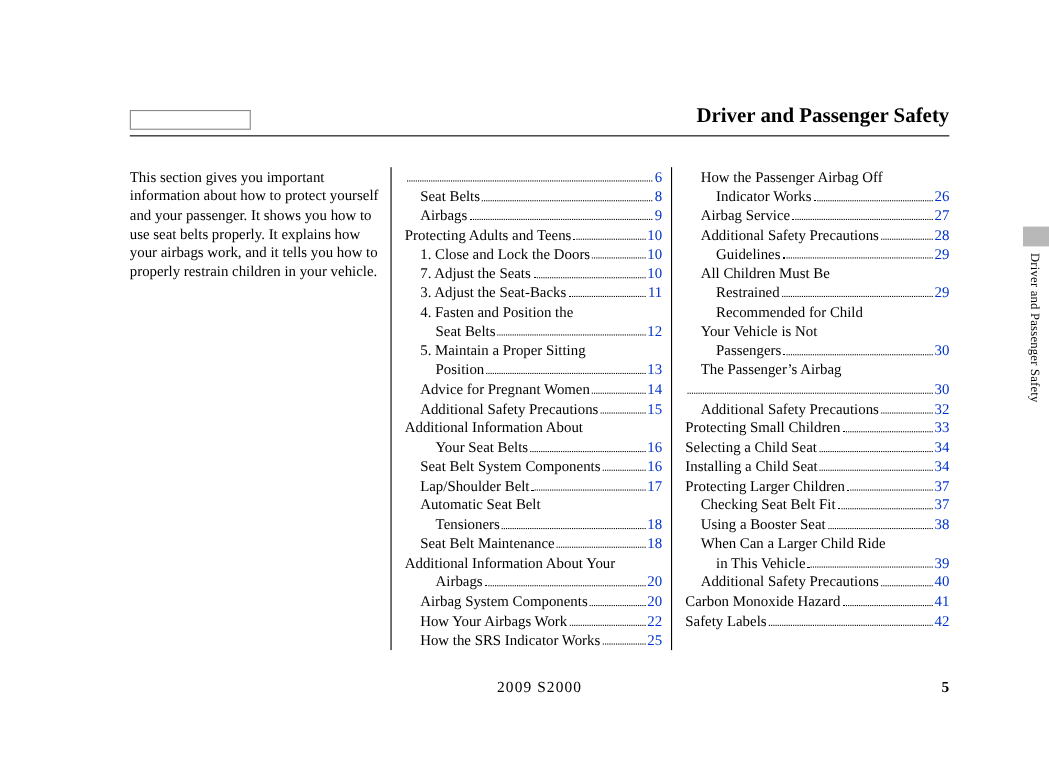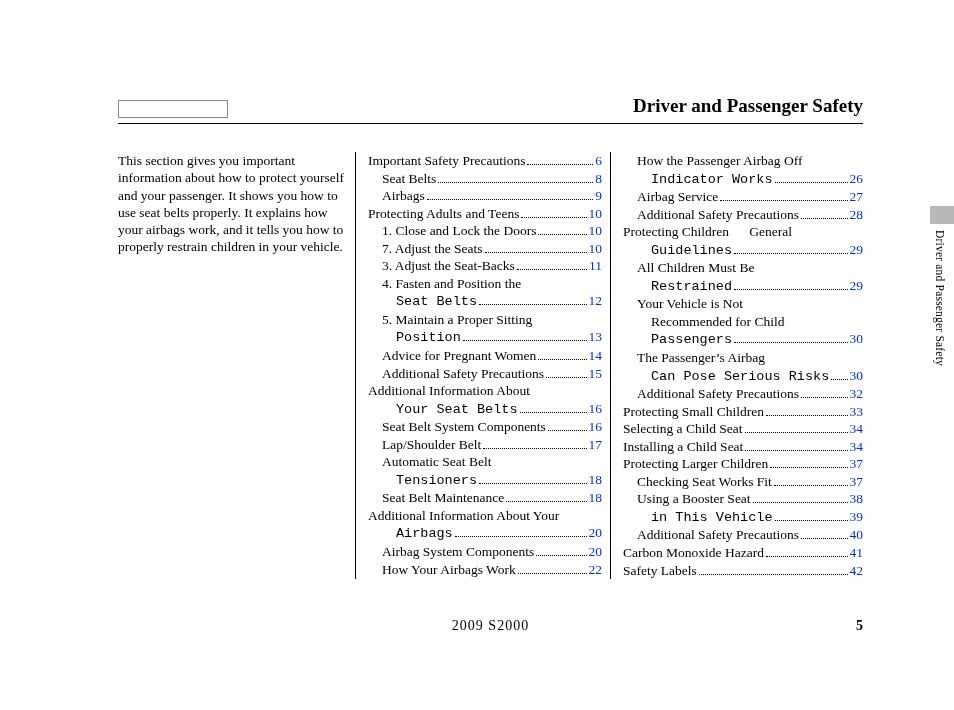--- a/index.html
+++ b/index.html
@@ -56,21 +56,21 @@
     display: flex;
     align-items: baseline;
     white-space: nowrap;
     line-height: 1.3;
     overflow: hidden;
   }
   .toc-line .lbl {
     white-space: normal;
   }
   .toc-line .lbl.indent1 { padding-left: 14px; }
-  .toc-line .lbl.indent2 { padding-left: 28px; font-family: Liberation Mono, monospace; }
+  .toc-line .lbl.indent2 { padding-left: 28px; }
   .dots {
     flex: 1;
     border-bottom: 1.5px dotted #000;
     margin: 0 2px 3px 2px;
     min-width: 4px;
   }
   .pg {
     color: #0033cc;
   }
   .toc-cont {
@@ -124,21 +124,20 @@
   <div class="header">
     <h1>Driver and Passenger Safety</h1>
   </div>
 
   <div class="columns">
     <div class="col col1">
       <p class="intro">This section gives you important information about how to protect yourself and your passenger. It shows you how to use seat belts properly. It explains how your airbags work, and it tells you how to properly restrain children in your vehicle.</p>
     </div>
     <div class="col col2" id="col2">
         <div class="toc-line">
-          <span class="lbl">Important Safety Precautions</span>
           <span class="dots"></span>
           <span class="pg">6</span>
         </div>
         <div class="toc-line">
           <span class="lbl indent1">Seat Belts</span>
           <span class="dots"></span>
           <span class="pg">8</span>
         </div>
         <div class="toc-line">
           <span class="lbl indent1">Airbags</span>
@@ -222,61 +221,64 @@
         </div>
         <div class="toc-line">
           <span class="lbl indent1">Airbag System Components</span>
           <span class="dots"></span>
           <span class="pg">20</span>
         </div>
         <div class="toc-line">
           <span class="lbl indent1">How Your Airbags Work</span>
           <span class="dots"></span>
           <span class="pg">22</span>
+        </div>
+        <div class="toc-line">
+          <span class="lbl indent1">How the SRS Indicator Works</span>
+          <span class="dots"></span>
+          <span class="pg">25</span>
         </div>
       </div>
     <div class="col col3" id="col3">
         <div class="toc-cont indent1">How the Passenger Airbag Off</div>
         <div class="toc-line">
           <span class="lbl indent2">Indicator Works</span>
           <span class="dots"></span>
           <span class="pg">26</span>
         </div>
         <div class="toc-line">
           <span class="lbl indent1">Airbag Service</span>
           <span class="dots"></span>
           <span class="pg">27</span>
         </div>
         <div class="toc-line">
           <span class="lbl indent1">Additional Safety Precautions</span>
           <span class="dots"></span>
           <span class="pg">28</span>
         </div>
-        <div class="toc-cont">Protecting Children    General</div>
         <div class="toc-line">
           <span class="lbl indent2">Guidelines</span>
           <span class="dots"></span>
           <span class="pg">29</span>
         </div>
         <div class="toc-cont indent1">All Children Must Be</div>
         <div class="toc-line">
           <span class="lbl indent2">Restrained</span>
           <span class="dots"></span>
           <span class="pg">29</span>
         </div>
+        <div class="toc-cont indent2">Recommended for Child</div>
         <div class="toc-cont indent1">Your Vehicle is Not</div>
-        <div class="toc-cont indent2">Recommended for Child</div>
         <div class="toc-line">
           <span class="lbl indent2">Passengers</span>
           <span class="dots"></span>
           <span class="pg">30</span>
         </div>
         <div class="toc-cont indent1">The Passenger’s Airbag</div>
         <div class="toc-line">
-          <span class="lbl indent2">Can Pose Serious Risks</span>
           <span class="dots"></span>
           <span class="pg">30</span>
         </div>
         <div class="toc-line">
           <span class="lbl indent1">Additional Safety Precautions</span>
           <span class="dots"></span>
           <span class="pg">32</span>
         </div>
         <div class="toc-line">
           <span class="lbl">Protecting Small Children</span>
@@ -292,29 +294,30 @@
           <span class="lbl">Installing a Child Seat</span>
           <span class="dots"></span>
           <span class="pg">34</span>
         </div>
         <div class="toc-line">
           <span class="lbl">Protecting Larger Children</span>
           <span class="dots"></span>
           <span class="pg">37</span>
         </div>
         <div class="toc-line">
-          <span class="lbl indent1">Checking Seat Works Fit</span>
+          <span class="lbl indent1">Checking Seat Belt Fit</span>
           <span class="dots"></span>
           <span class="pg">37</span>
         </div>
         <div class="toc-line">
           <span class="lbl indent1">Using a Booster Seat</span>
           <span class="dots"></span>
           <span class="pg">38</span>
         </div>
+        <div class="toc-cont indent1">When Can a Larger Child Ride</div>
         <div class="toc-line">
           <span class="lbl indent2">in This Vehicle</span>
           <span class="dots"></span>
           <span class="pg">39</span>
         </div>
         <div class="toc-line">
           <span class="lbl indent1">Additional Safety Precautions</span>
           <span class="dots"></span>
           <span class="pg">40</span>
         </div>

